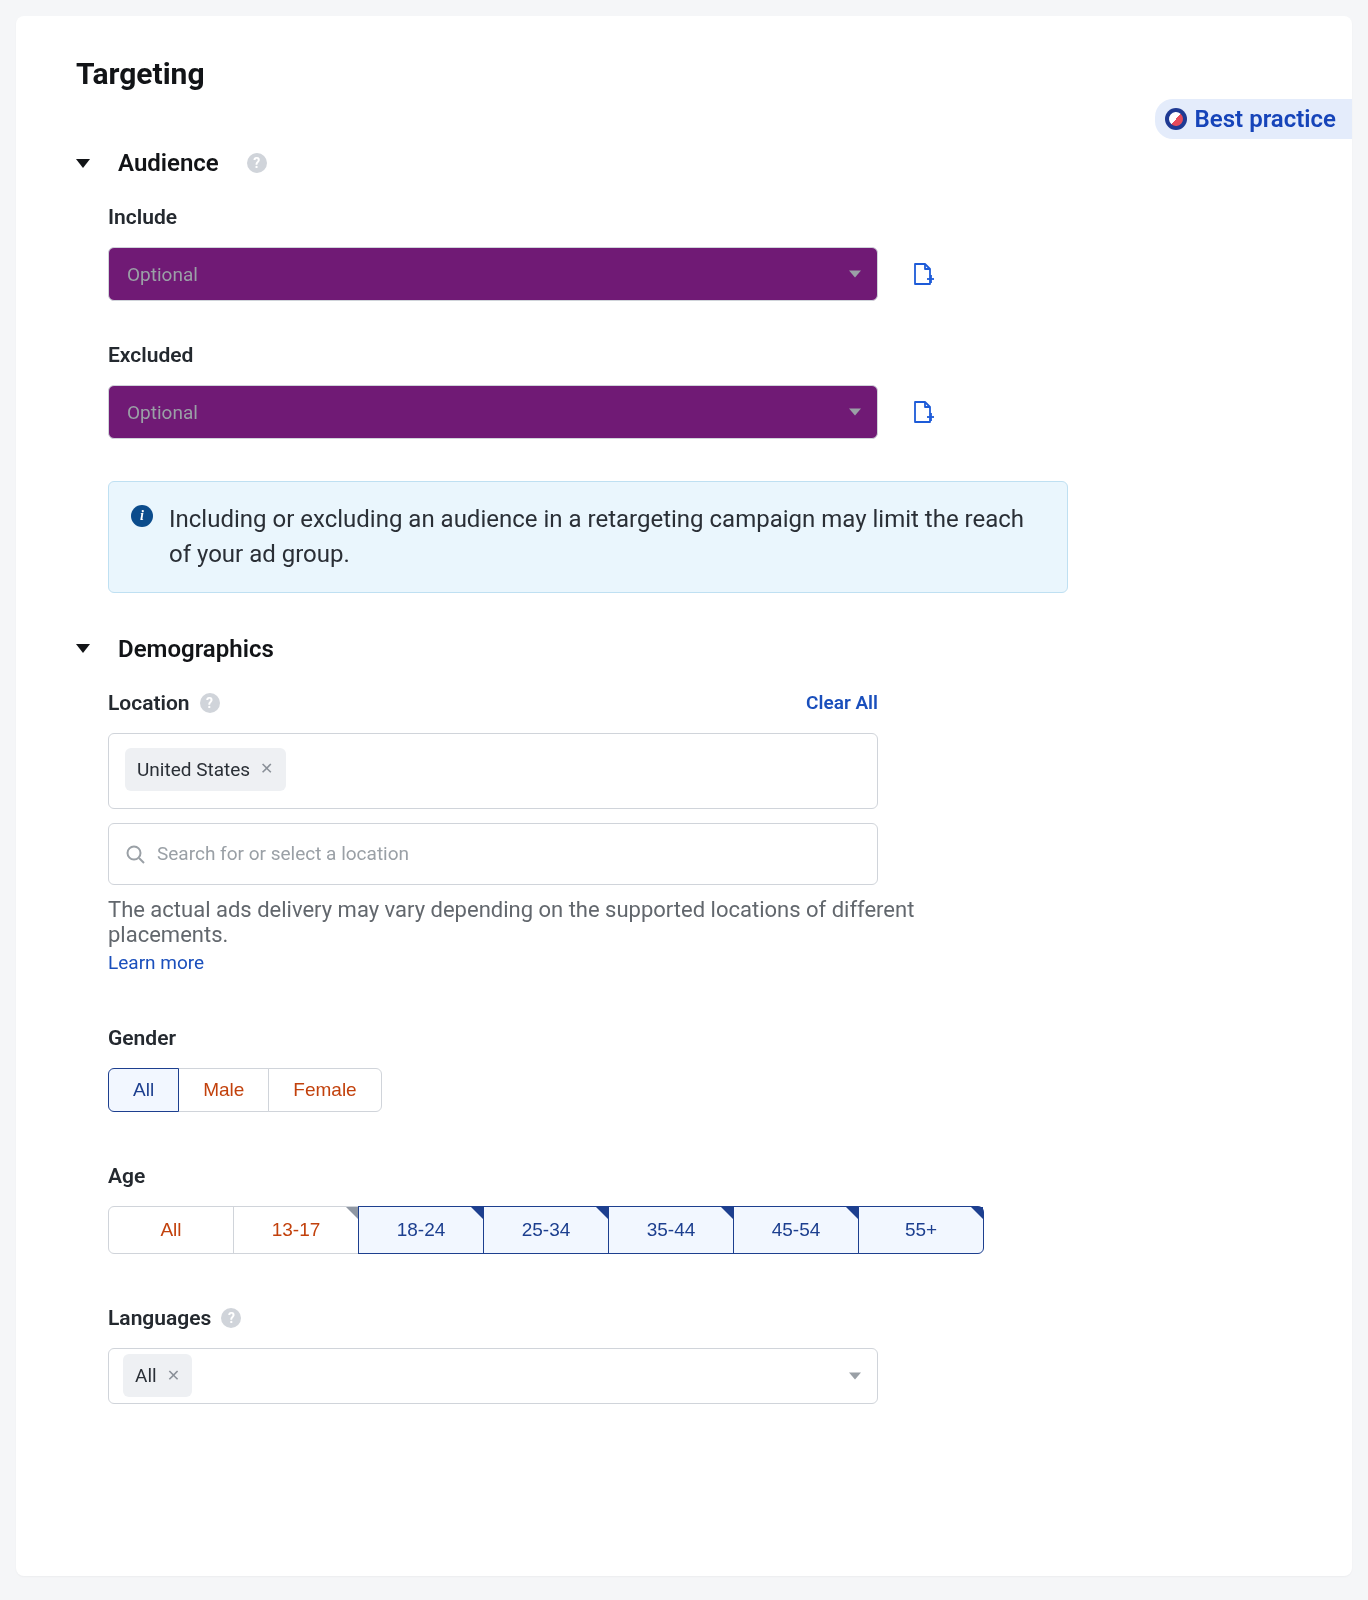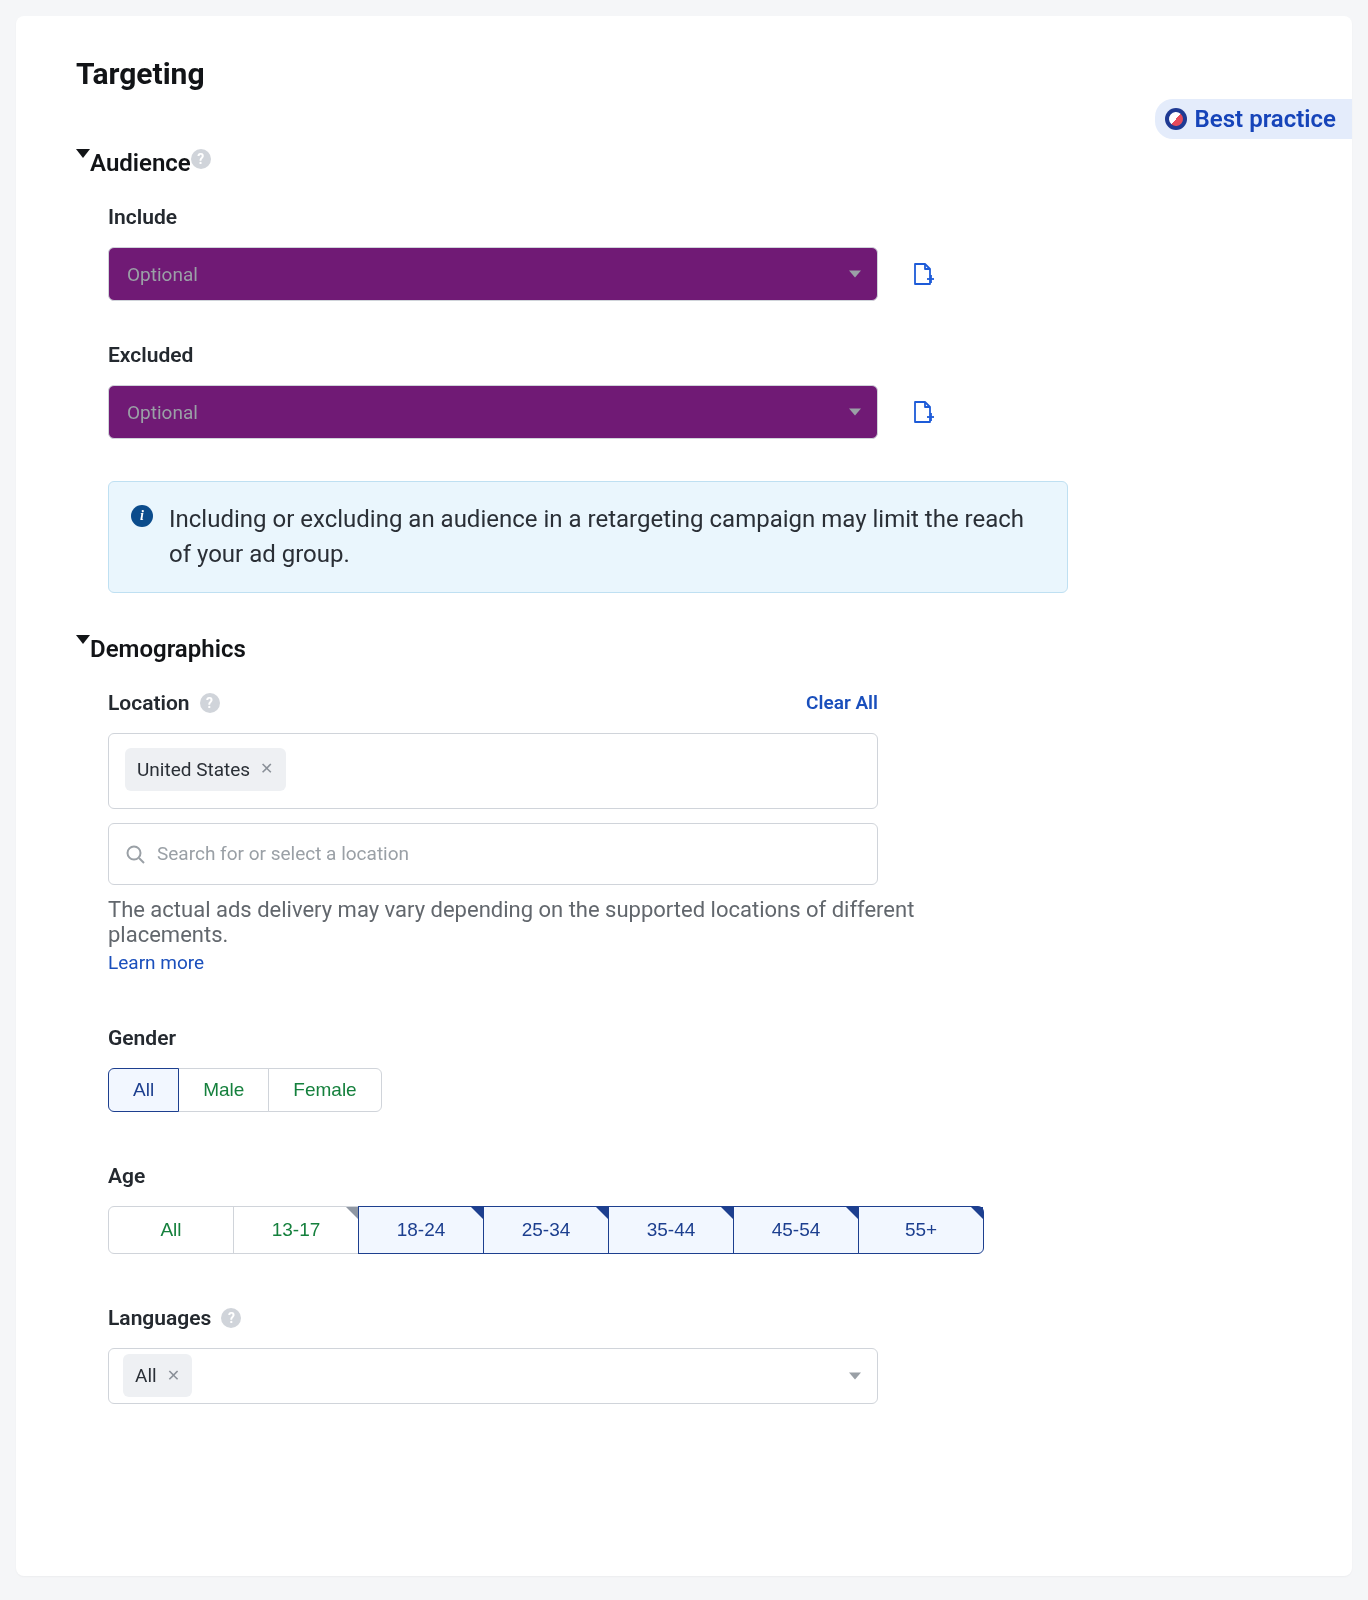--- a/index.html
+++ b/index.html
@@ -53,22 +53,22 @@
   }
   .bp-icon::after {
     content: "";
     width: 14px; height: 14px; border-radius: 50%;
     background: conic-gradient(#e64b5a 0 50%, #ffffff 50% 100%);
     transform: rotate(40deg);
   }
 
   .section-row {
     display: flex;
-    align-items: flex-start;
-    gap: 0;
+    align-items: center;
+    gap: 28px;
     margin-left: 0;
     margin-bottom: 28px;
   }
   .caret {
     width: 0; height: 0;
     border-left: 7px solid transparent;
     border-right: 7px solid transparent;
     border-top: 9px solid #121417;
     cursor: pointer;
   }
@@ -195,21 +195,21 @@
   .link { color: #1a4fbc; cursor:pointer;text-align:center; }
 
   .seg-group {
     display: inline-flex;
     border-radius: 6px;
     overflow: visible;
   }
   .seg-btn {
     border: 1px solid #d0d4da;
     background: #fff;
-    color: #15803d;
+    color: #c2410c;
     padding: 10px 24px;
     font-size: 19px;
     cursor: pointer;
     margin-left: -1px;
     position: relative;
   }
   .seg-btn:first-child { margin-left: 0; border-top-left-radius: 6px; border-bottom-left-radius: 6px; }
   .seg-btn:last-child { border-top-right-radius: 6px; border-bottom-right-radius: 6px; }
   .seg-btn.sel {
     border-color: #1d3f8f;

